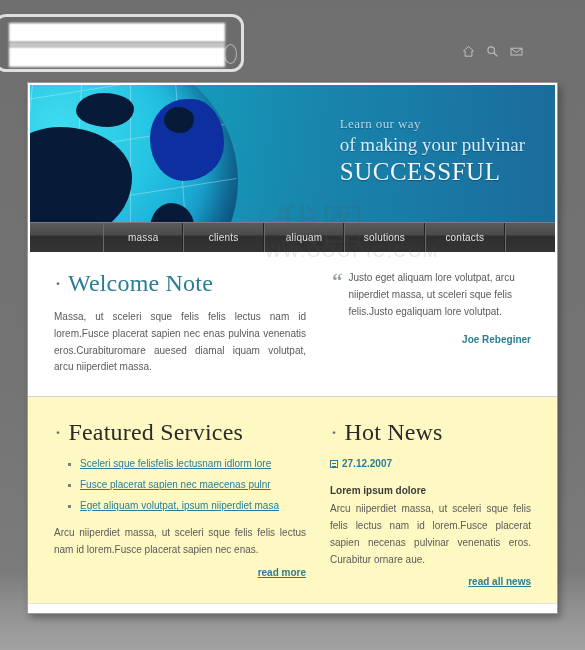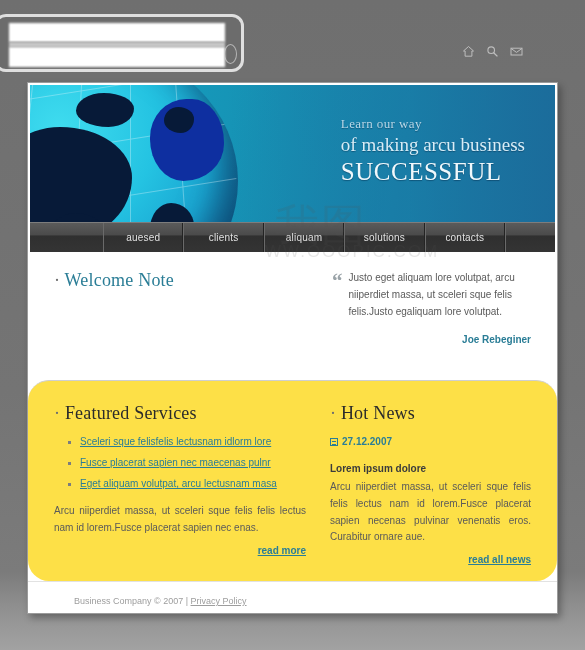--- a/index.html
+++ b/index.html
@@ -166,33 +166,32 @@
 
   
   .section { position: relative; }
   #top-section {
     background: #ffffff;
     padding: 18px 26px 20px 26px;
     display: flex;
     min-height: 128px;
   }
   #bottom-section {
-    background: #fde047;
+    background: #fef9c3;
     padding: 22px 26px 16px 26px;
     display: flex;
     min-height: 172px;
     border-top: 1px solid #cfcfcf;
-    border-radius: 21px;
   }
   .col-left  { width: 268px; padding-right: 16px; }
   .col-right { flex: 1; padding-left: 8px; }
 
   h2.heading {
     font-family: "Liberation Serif", serif;
-    font-size: 18px;
+    font-size: 24px;
     font-weight: normal;
     color: #2b2b2b;
     margin-bottom: 12px;
     letter-spacing: .2px;
   }
   h2.heading.accent { color: #2a7d96; }
   h2.heading::before { content: "· "; color: #6f6f6f; }
 
   p.body {
     font-size: 10px;
@@ -374,55 +373,56 @@
       <div class="land" style="left:-36px;top:42px;width:138px;height:110px;"></div>
       <div class="land" style="left:46px;top:8px;width:58px;height:34px;"></div>
       <div class="land" style="left:16px;top:128px;width:62px;height:58px;"></div>
       <div class="land" style="left:120px;top:118px;width:44px;height:50px;"></div>
       <div class="eu" style="left:120px;top:14px;width:74px;height:82px;"></div>
       <div class="land" style="left:134px;top:22px;width:30px;height:26px;"></div>
       <div class="rightglow"></div>
 
       <div id="banner-text">
         <div class="l1">Learn our way</div>
-        <div class="l2">of making arcu business</div>
+        <div class="l2">of making your pulvinar</div>
         <div class="l3">SUCCESSFUL</div>
       </div>
     </div>
 
     <div id="nav">
       <div class="pad"></div>
-      <div class="navitem">auesed</div>
+      <div class="navitem">massa</div>
       <div class="navitem">clients</div>
       <div class="navitem">aliquam</div>
       <div class="navitem">solutions</div>
       <div class="navitem">contacts</div>
       <div class="endpad"></div>
     </div>
 
     <div id="top-section" class="section">
       <div class="col-left">
         <h2 class="heading accent">Welcome Note</h2>
+        <p class="body">Massa, ut sceleri sque felis felis  lectus nam id lorem.Fusce placerat sapien nec enas pulvina venenatis eros.Curabituromare auesed diamal iquam volutpat, arcu niiperdiet massa.</p>
       </div>
       <div class="col-right">
         <div class="quote-wrap">
           <span class="quote-mark">“</span>
           <span class="quote-text">Justo eget aliquam lore volutpat, arcu niiperdiet massa, ut sceleri sque felis felis.Justo egaliquam lore volutpat.</span>
         </div>
         <div class="quote-author">Joe Rebeginer</div>
       </div>
     </div>
 
     <div id="bottom-section" class="section">
       <div class="col-left">
         <h2 class="heading">Featured Services</h2>
         <ul class="svc">
           <li><a>Sceleri sque felisfelis lectusnam idlorm lore</a></li>
           <li><a>Fusce placerat sapien nec maecenas pulnr</a></li>
-          <li><a>Eget aliquam volutpat, arcu lectusnam masa</a></li>
+          <li><a>Eget aliquam volutpat, ipsum niiperdiet masa</a></li>
         </ul>
         <p class="body">Arcu niiperdiet massa, ut sceleri sque felis felis lectus nam id lorem.Fusce placerat sapien nec enas.</p>
         <a class="more">read more</a>
       </div>
 
       <div class="col-right">
         <h2 class="heading">Hot News</h2>
         <div class="news-date">
           <span class="cal"></span>
           <span>27.12.2007</span>

